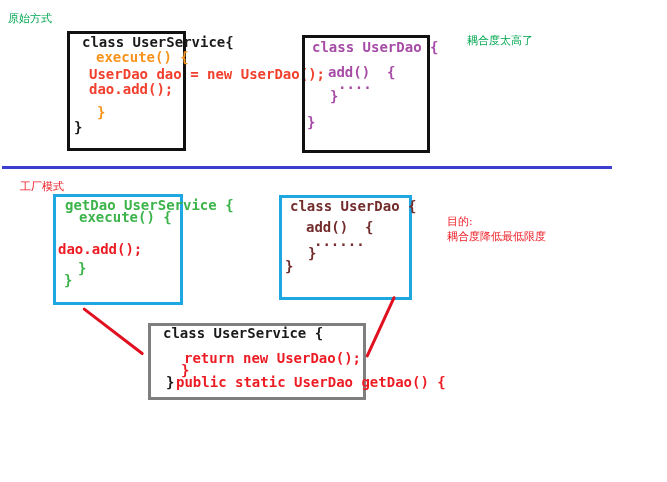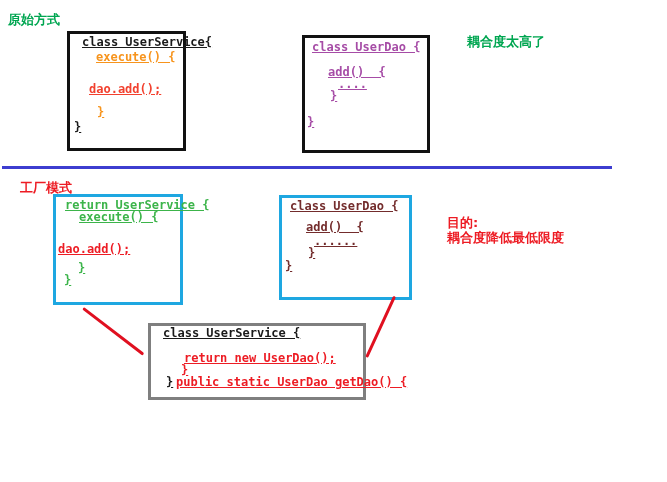--- a/index.html
+++ b/index.html
@@ -6,37 +6,36 @@
   #canvas{
     position:relative;
     width:667px;height:482px;
     background:#ffffff;
     overflow:hidden;
     font-family:"DejaVu Sans Mono","Liberation Mono",monospace;
   }
   .zh-label{
     position:absolute;
     font-family:"DejaVu Sans","Liberation Sans",sans-serif;
-    font-weight:bold;
-    font-size:13px;
+    font-weight:normal;
+    font-size:11px;
     white-space:pre;
   }
   .code-box{
     position:absolute;
     background:transparent;
     box-sizing:border-box;
   }
   .code-line{
     position:absolute;
     font-family:"DejaVu Sans Mono","Liberation Mono",monospace;
     font-weight:bold;
-    font-size:12px;
+    font-size:14px;
     line-height:11px;
     white-space:pre;
-    text-decoration:underline;
   }
   .divider{
     position:absolute;
     height:3px;
   }
   .connector{
     position:absolute;
     height:3px;
     transform-origin:0 0;
     border-radius:2px;
@@ -45,39 +44,40 @@
 </head>
 <body>
 
 <div id="canvas">
 
   <div class="zh-label" style="left: 8px; top: 11px; color: rgb(0, 166, 81);">原始方式</div>
 
   <div class="code-box" style="left: 67px; top: 31px; width: 119px; height: 120px; border: 3px solid rgb(17, 17, 17);"></div>
   <div class="code-line" style="left: 82px; top: 37px; color: rgb(26, 26, 26);">class UserService{</div>
   <div class="code-line" style="left: 96px; top: 52px; color: rgb(247, 148, 29);">execute() {</div>
+  <div class="code-line" style="left: 89px; top: 69px; color: rgb(242, 64, 46);">UserDao dao = new UserDao();</div>
   <div class="code-line" style="left: 89px; top: 84px; color: rgb(242, 64, 46);">dao.add();</div>
   <div class="code-line" style="left: 97px; top: 107px; color: rgb(247, 148, 29);">}</div>
   <div class="code-line" style="left: 74px; top: 122px; color: rgb(26, 26, 26);">}</div>
 
   <div class="code-box" style="left: 302px; top: 35px; width: 128px; height: 118px; border: 3px solid rgb(17, 17, 17);"></div>
   <div class="code-line" style="left: 312px; top: 42px; color: rgb(166, 76, 166);">class UserDao {</div>
   <div class="code-line" style="left: 328px; top: 67px; color: rgb(166, 76, 166);">add()  {</div>
   <div class="code-line" style="left: 338px; top: 79px; color: rgb(166, 76, 166);">....</div>
   <div class="code-line" style="left: 330px; top: 91px; color: rgb(166, 76, 166);">}</div>
   <div class="code-line" style="left: 307px; top: 117px; color: rgb(166, 76, 166);">}</div>
 
   <div class="zh-label" style="left: 467px; top: 33px; color: rgb(0, 166, 81);">耦合度太高了</div>
 
   <div class="divider" style="left: 2px; top: 166px; width: 610px; background-color: rgb(61, 61, 208);"></div>
 
   <div class="zh-label" style="left: 20px; top: 179px; color: rgb(237, 28, 36);">工厂模式</div>
 
   <div class="code-box" style="left: 53px; top: 194px; width: 130px; height: 111px; border: 3px solid rgb(30, 167, 225);"></div>
-  <div class="code-line" style="left: 65px; top: 200px; color: rgb(60, 180, 74);">return UserService {</div>
+  <div class="code-line" style="left: 65px; top: 200px; color: rgb(60, 180, 74);">getDao UserService {</div>
   <div class="code-line" style="left: 79px; top: 212px; color: rgb(60, 180, 74);">execute() {</div>
   <div class="code-line" style="left: 58px; top: 244px; color: rgb(237, 28, 36);">dao.add();</div>
   <div class="code-line" style="left: 78px; top: 263px; color: rgb(60, 180, 74);">}</div>
   <div class="code-line" style="left: 64px; top: 275px; color: rgb(60, 180, 74);">}</div>
 
   <div class="code-box" style="left: 279px; top: 195px; width: 133px; height: 105px; border: 3px solid rgb(30, 167, 225);"></div>
   <div class="code-line" style="left: 290px; top: 201px; color: rgb(115, 44, 44);">class UserDao {</div>
   <div class="code-line" style="left: 306px; top: 222px; color: rgb(115, 44, 44);">add()  {</div>
   <div class="code-line" style="left: 314px; top: 236px; color: rgb(115, 44, 44);">......</div>
   <div class="code-line" style="left: 308px; top: 248px; color: rgb(115, 44, 44);">}</div>

